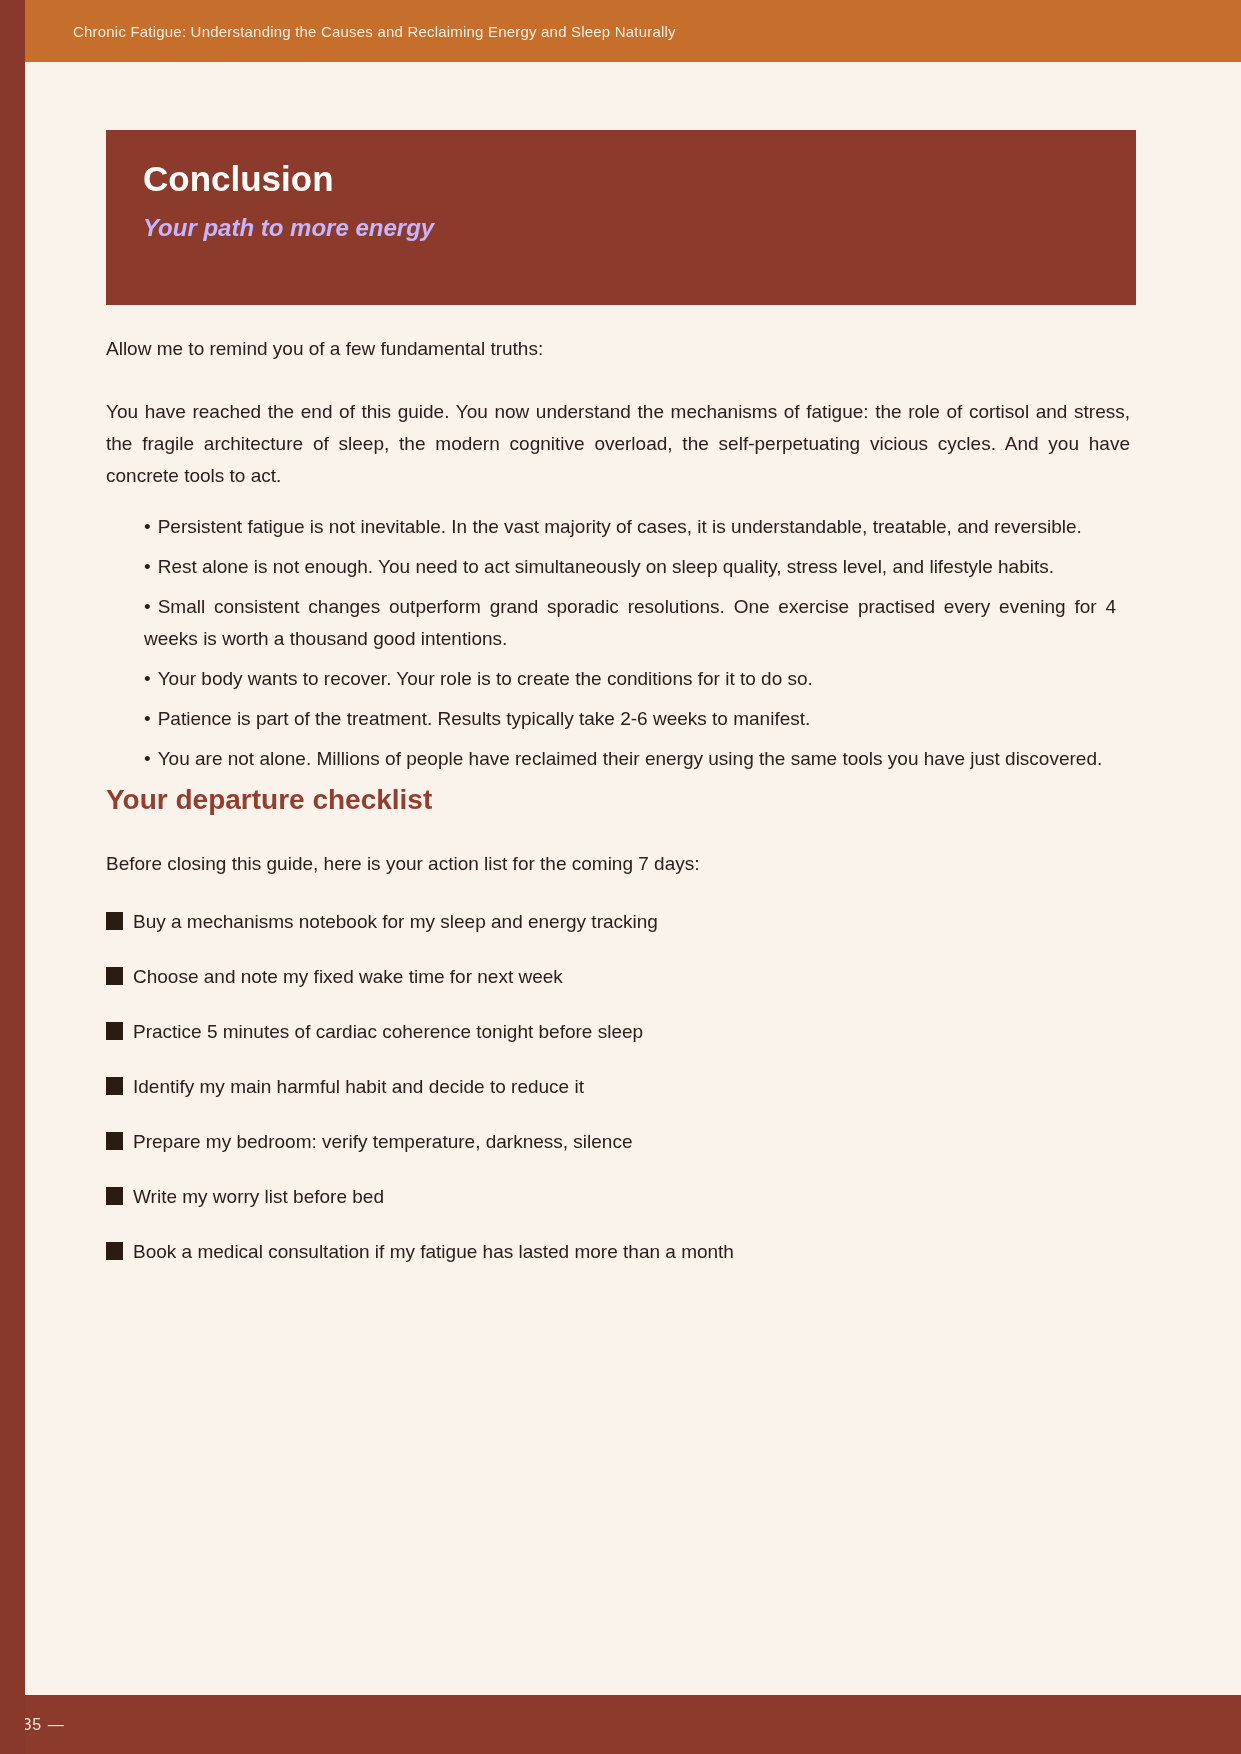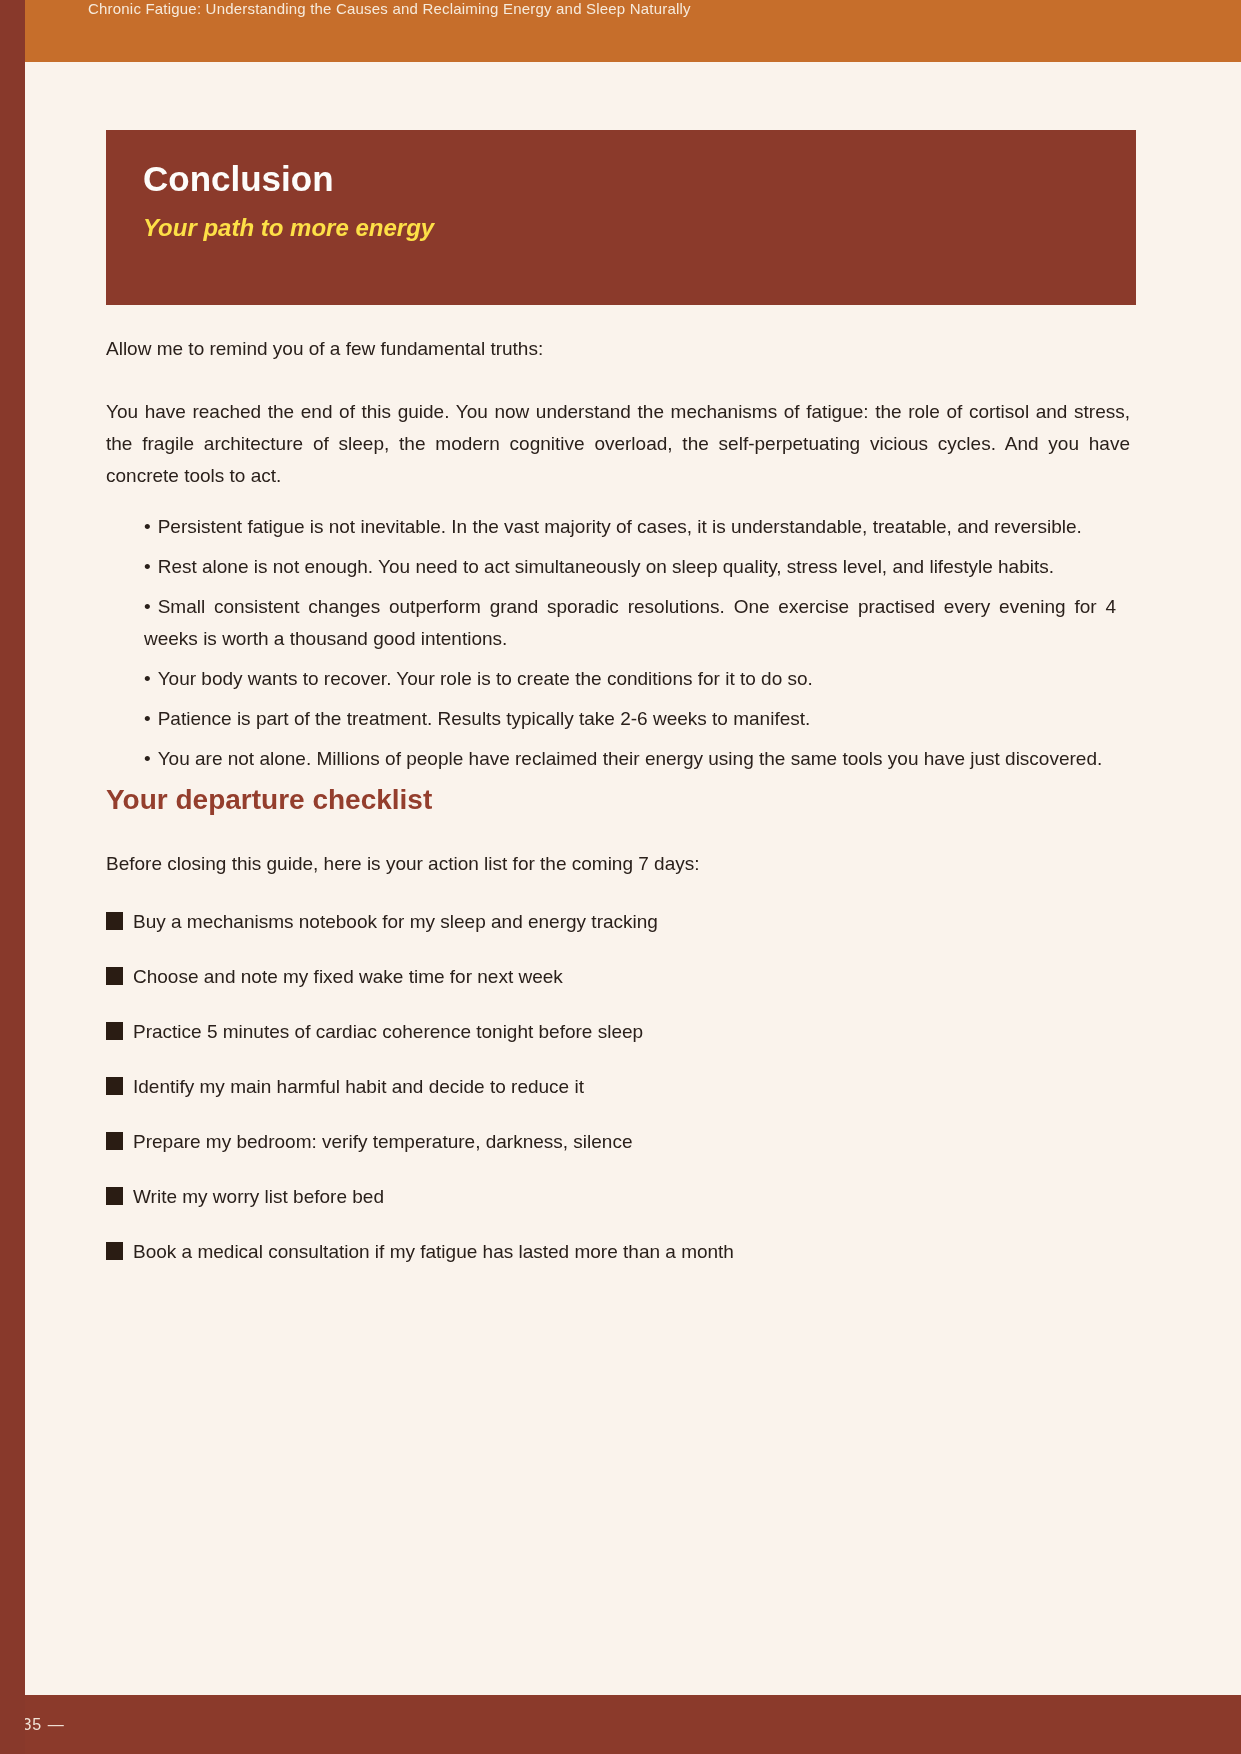--- a/index.html
+++ b/index.html
@@ -17,24 +17,25 @@
   .side-stripe {
     position: absolute;
     left: 0; top: 0;
     width: 25px; height: 100%;
     background: #88392B;
     z-index: 3;
   }
 
   .top-bar {
     position: absolute;
-    left: 25px; top: 0; right: 0;
+    left: 10px; top: 0; right: 0;
     height: 62px;
     background: #C66E2B;
     display: flex;
+    align-items: center;
     padding-left: 63px;
   }
   .top-bar .book-title {
     color: #F6EADC;
     font-size: 15px;
     letter-spacing: 0.2px;
   }
 
   .content {
     position: absolute;
@@ -48,21 +49,21 @@
     padding: 27px 30px 0 37px;
   }
   .hero-title {
     color: #FDFCFA;
     font-size: 35px;
     font-weight: bold;
     line-height: 43px;
   }
   .hero-subtitle {
     margin-top: 13px;
-    color: #fde047;
+    color: #c4b5fd;
     font-size: 24px;
     font-weight: bold;
     font-style: italic;
     line-height: 30px;
   }
 
   .body-copy {
     color: #2A201B;
     font-size: 19px;
     line-height: 32px;

